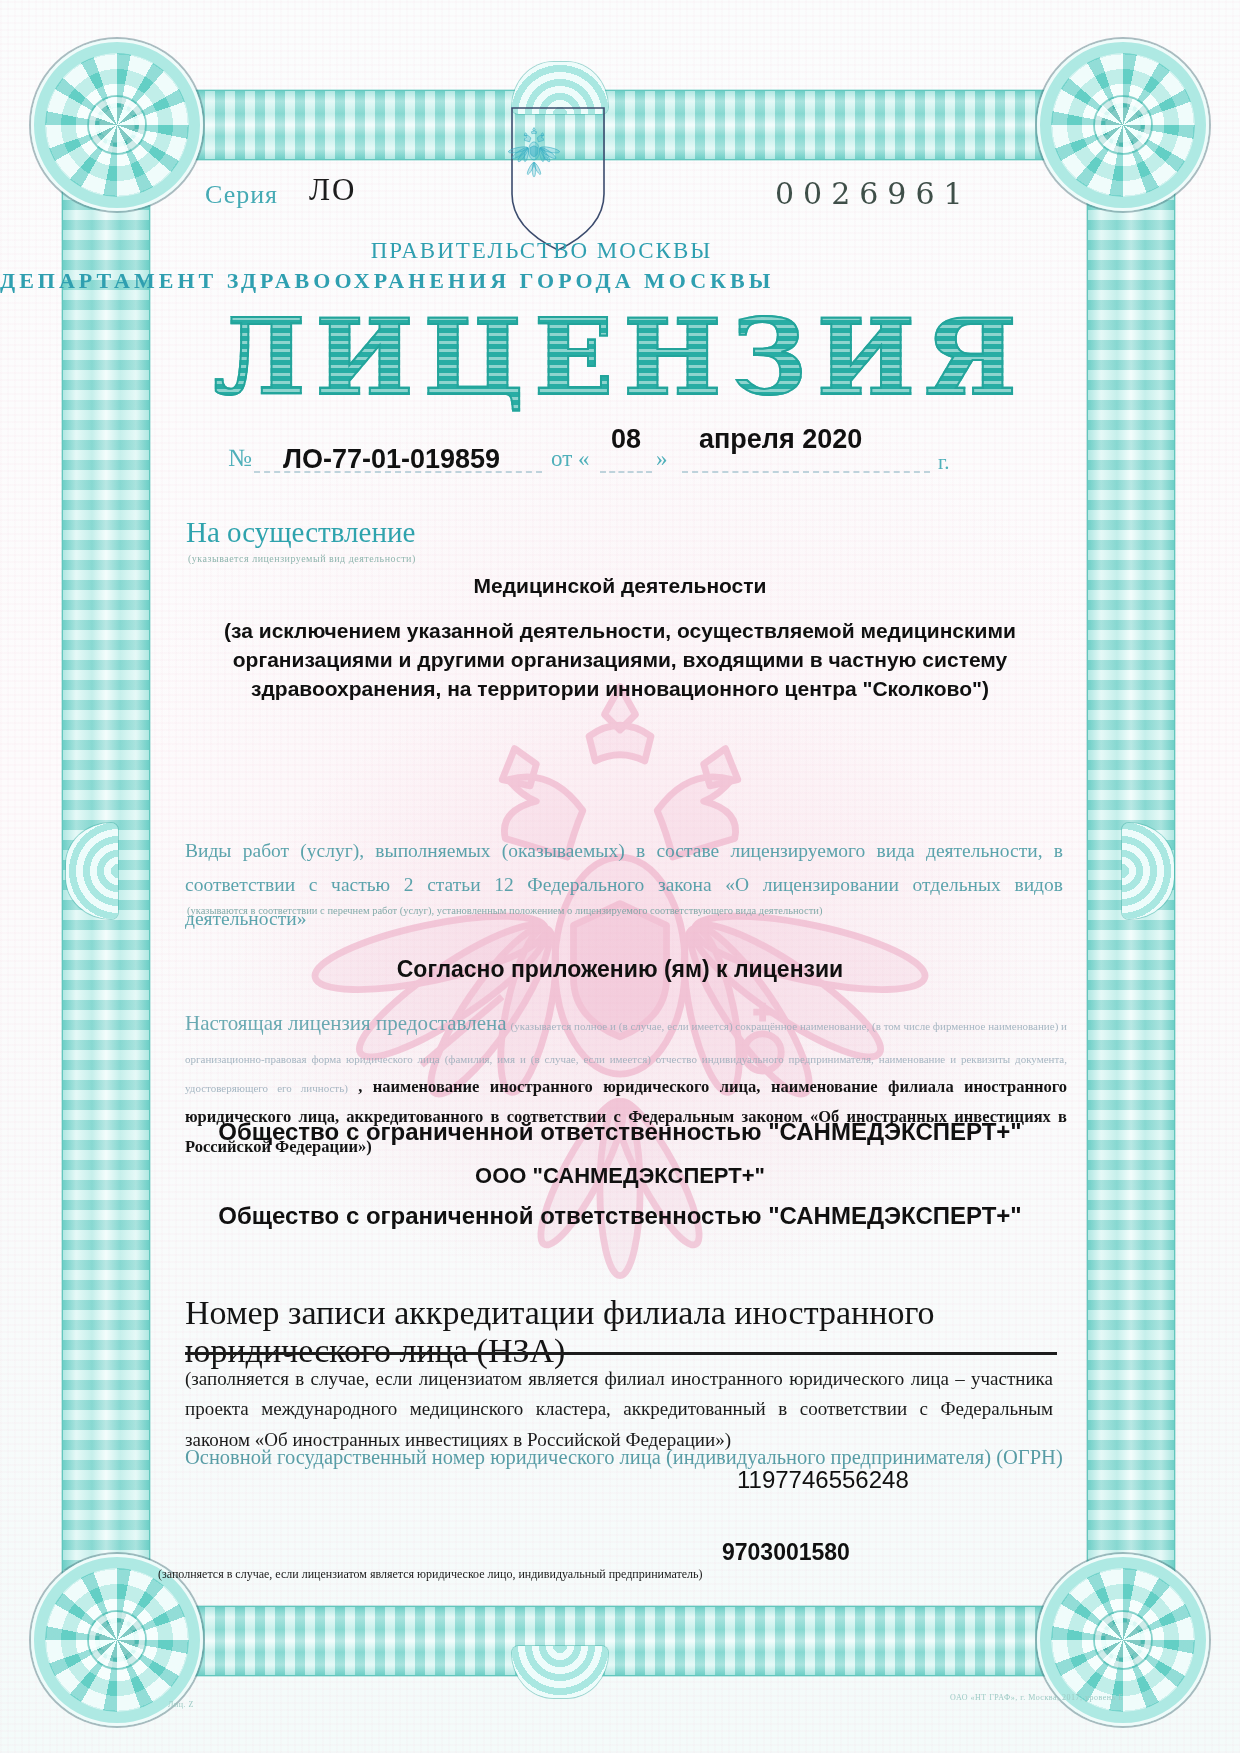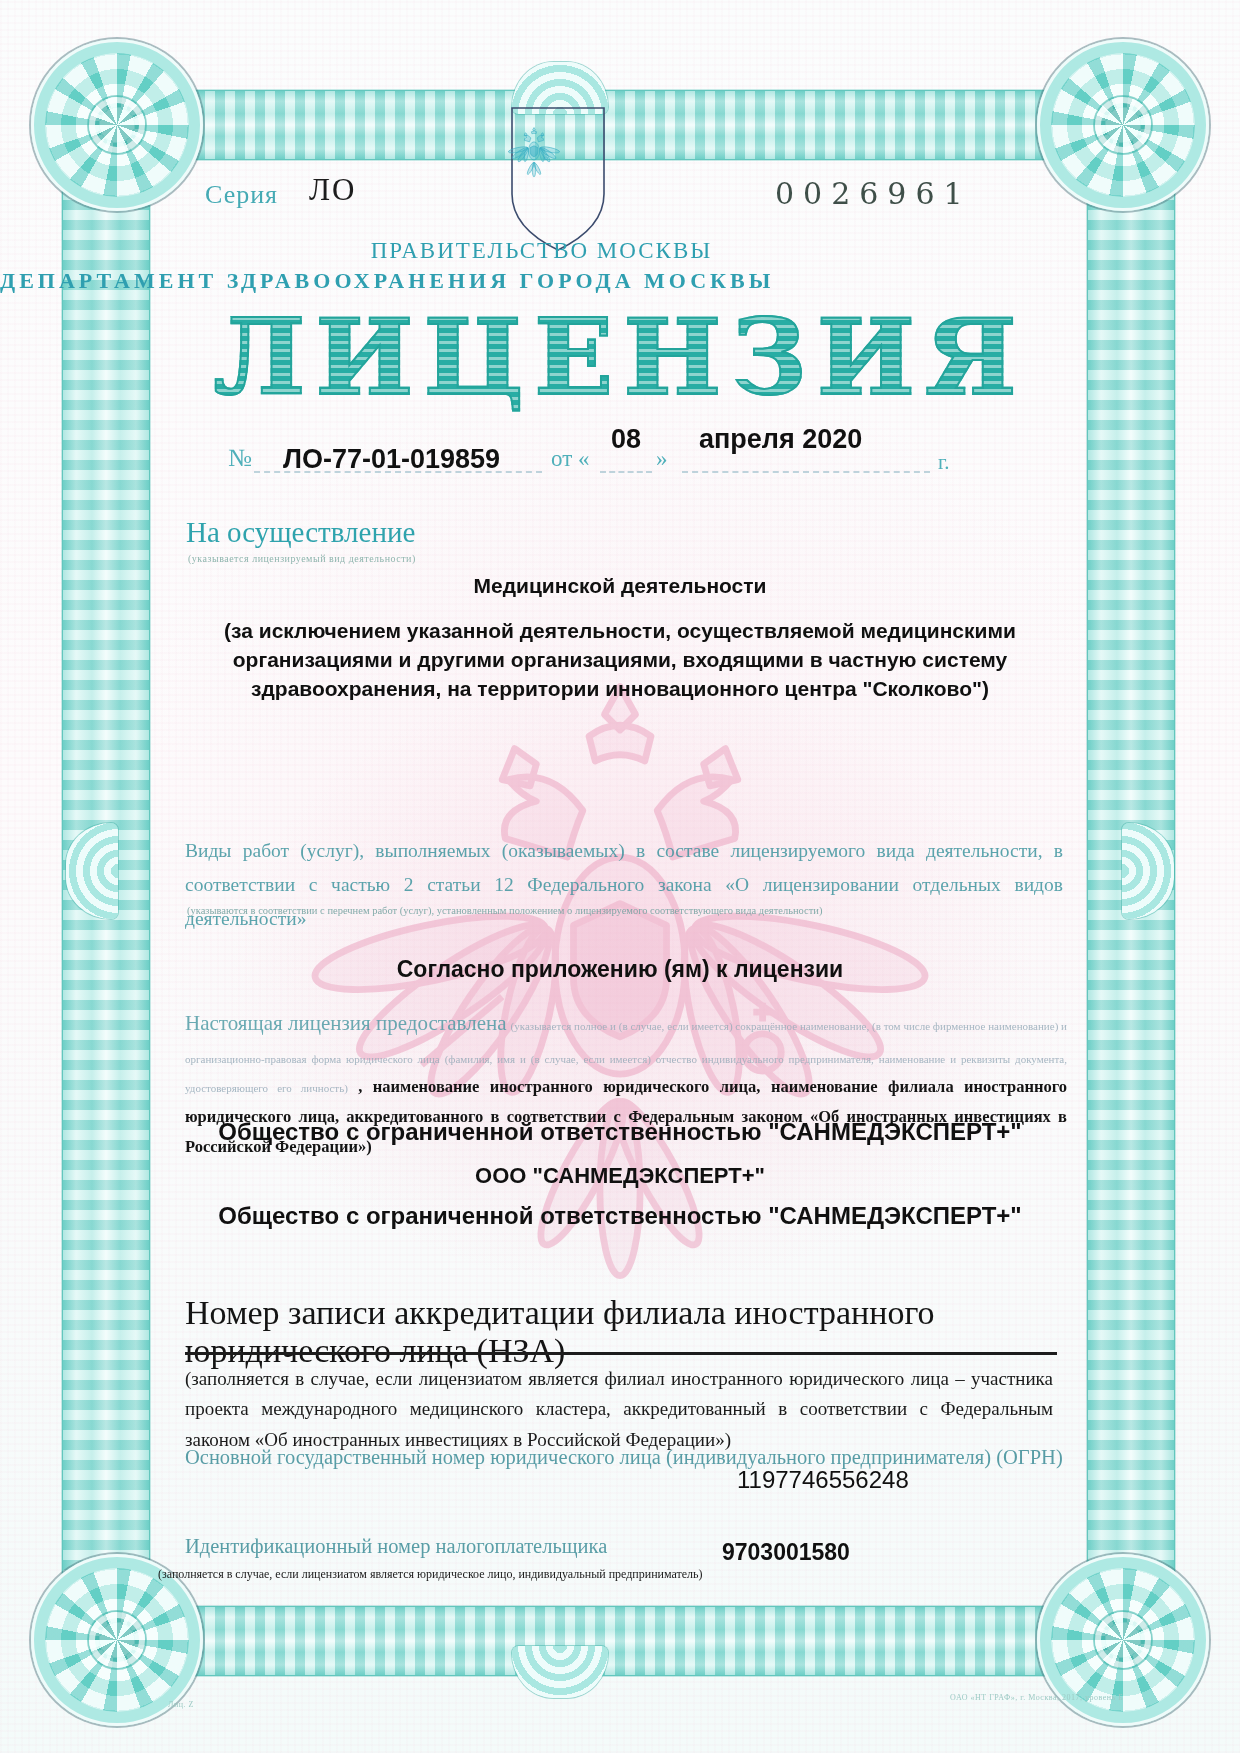--- a/index.html
+++ b/index.html
@@ -208,20 +208,19 @@
   <div class="org2">ООО "САНМЕДЭКСПЕРТ+"</div>
   <div class="org3">Общество с ограниченной ответственностью "САНМЕДЭКСПЕРТ+"</div>
 
   <div class="nza-head">Номер записи аккредитации филиала иностранного юридического лица (НЗА)</div>
   <div class="nza-rule"></div>
   <div class="nza-note">(заполняется в случае, если лицензиатом является филиал иностранного юридического лица – участника проекта международного медицинского кластера, аккредитованный в соответствии с Федеральным законом «Об иностранных инвестициях в Российской Федерации»)</div>
 
   <div class="ogrn-label">Основной государственный номер юридического лица (индивидуального предпринимателя) (ОГРН)</div>
   <div class="ogrn-value">1197746556248</div>
 
-  <div class="inn-label">Идентификационный номер налогоплательщика</div>
   <div class="inn-value">9703001580</div>
   <div class="inn-note">(заполняется в случае, если лицензиатом является юридическое лицо, индивидуальный предприниматель)</div>
 
   <div class="micro micro-left">Лиц. Z</div>
   <div class="micro micro-right">ОАО «НТ ГРАФ», г. Москва, 2017, уровень Б</div>
 
 </div>
 
 </body></html>

